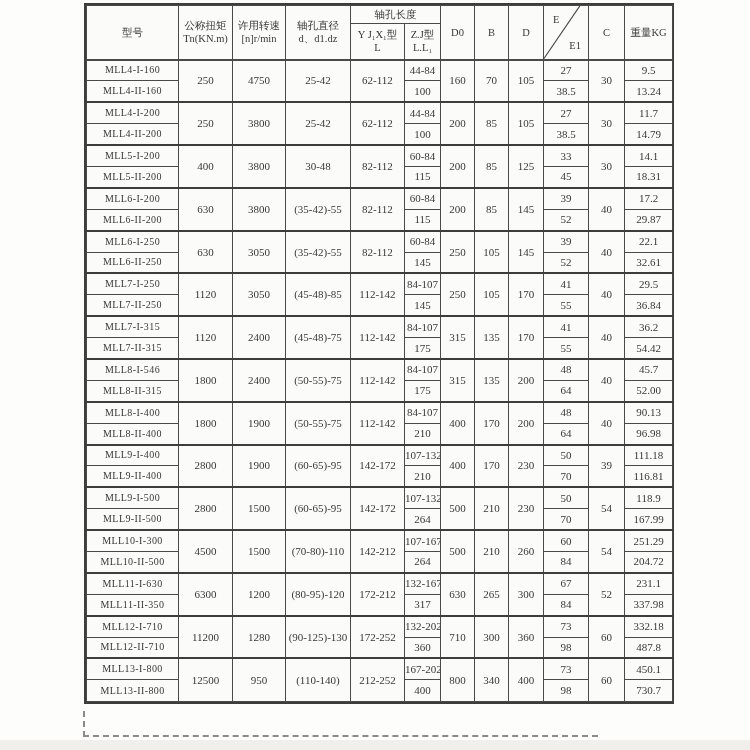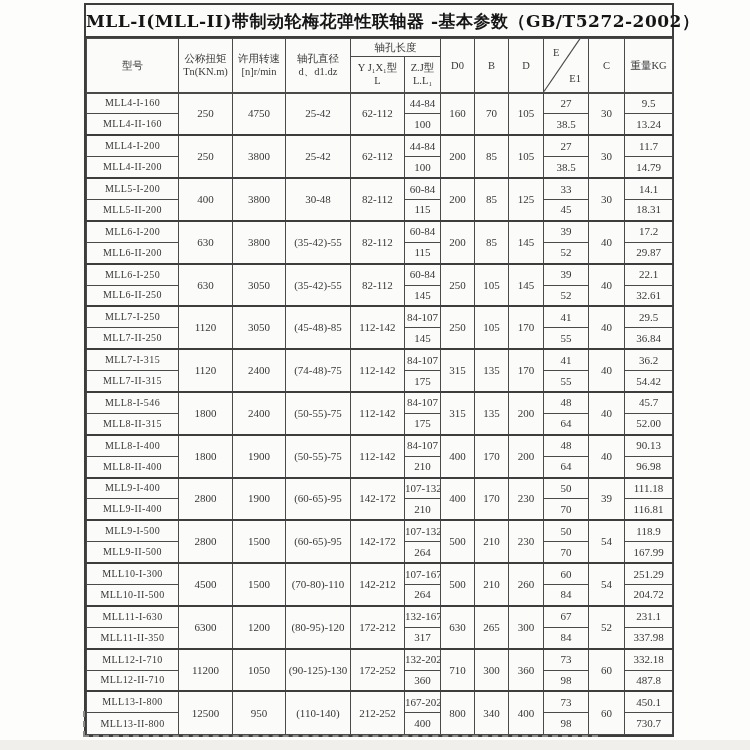--- a/index.html
+++ b/index.html
@@ -103,21 +103,20 @@
     left: 83px; top: 711px;
     width: 0; height: 26px;
     border-left: 2px dashed #8a8a8a;
   }
 </style>
 </head>
 <body>
 
 <div class="sheet">
   <div class="tablebox">
-    <div class="title">MLL-I(MLL-II)带制动轮梅花弹性联轴器 -基本参数（GB/T5272-2002）</div>
     <table>
       <colgroup>
         <col style="width:92px">
           <col style="width:54px">
           <col style="width:53px">
         <col style="width:65px">
           <col style="width:54px">
           <col style="width:36px">
         <col style="width:34px">
           <col style="width:34px">
@@ -274,21 +273,21 @@
           <tr>
             <td class="model">MLL7-II-250</td>
             <td>145</td>
             <td>55</td>
             <td>36.84</td>
           </tr>
           <tr class="pair-start">
             <td class="model">MLL7-I-315</td>
             <td rowspan="2">1120</td>
             <td rowspan="2">2400</td>
-            <td rowspan="2">(74-48)-75</td>
+            <td rowspan="2">(45-48)-75</td>
             <td rowspan="2">112-142</td>
             <td>84-107</td>
             <td rowspan="2">315</td>
             <td rowspan="2">135</td>
             <td rowspan="2">170</td>
             <td>41</td>
             <td rowspan="2">40</td>
             <td>36.2</td>
           </tr>
           <tr>
@@ -413,21 +412,21 @@
           </tr>
           <tr>
             <td class="model">MLL11-II-350</td>
             <td>317</td>
             <td>84</td>
             <td>337.98</td>
           </tr>
           <tr class="pair-start">
             <td class="model">MLL12-I-710</td>
             <td rowspan="2">11200</td>
-            <td rowspan="2">1050</td>
+            <td rowspan="2">1280</td>
             <td rowspan="2">(90-125)-130</td>
             <td rowspan="2">172-252</td>
             <td>132-202</td>
             <td rowspan="2">710</td>
             <td rowspan="2">300</td>
             <td rowspan="2">360</td>
             <td>73</td>
             <td rowspan="2">60</td>
             <td>332.18</td>
           </tr>

